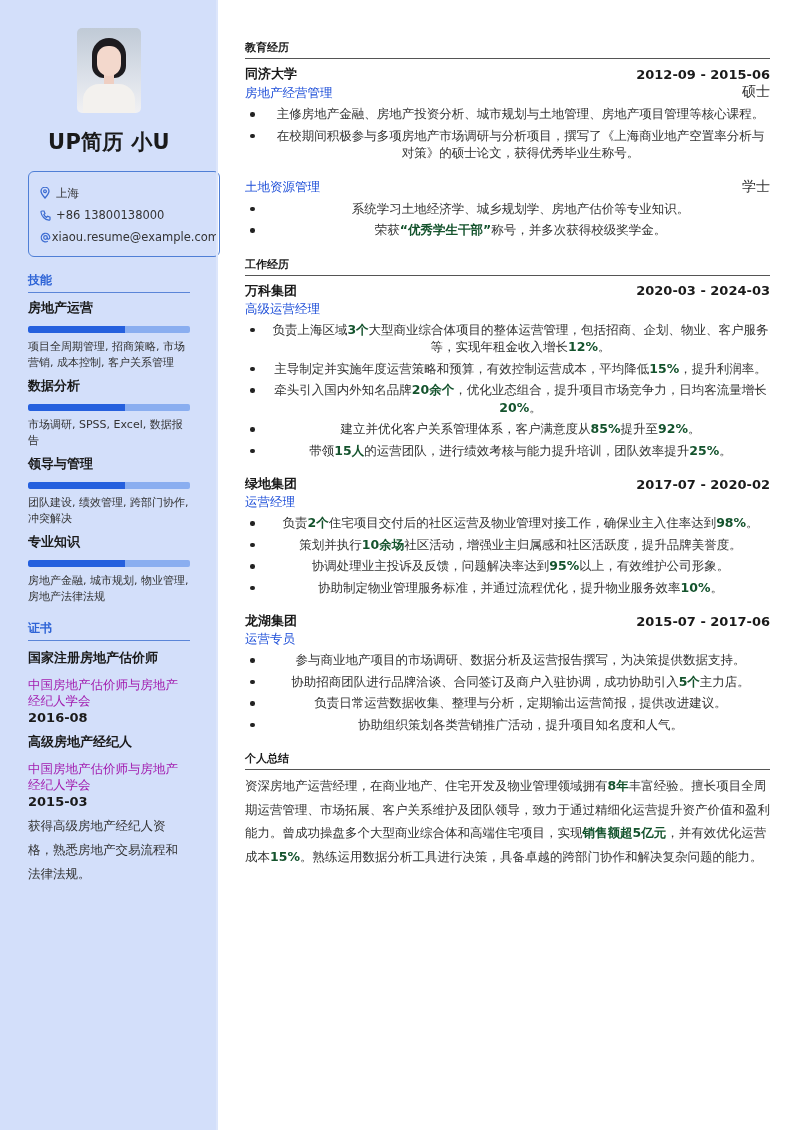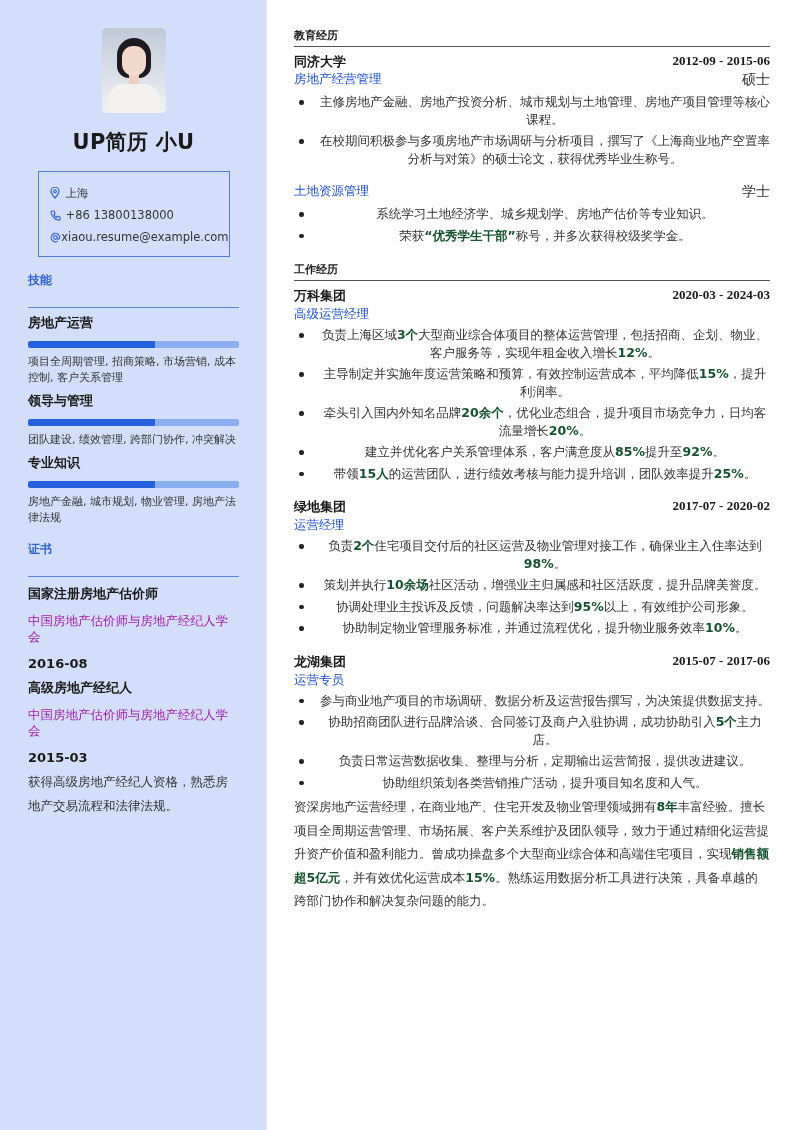--- a/index.html
+++ b/index.html
@@ -1,45 +1,45 @@
 <!DOCTYPE html>
 <html><head>
 <meta charset="utf-8">
 <style>
   * { box-sizing: border-box; margin: 0; padding: 0; }
   html, body { width: 799px; height: 1130px; background: #ffffff; overflow: hidden; }
   body { font-family: "DejaVu Sans", "Liberation Sans", sans-serif; color: #222; position: relative; }
   .page { display: flex; width: 799px; height: 1130px; }
-  .sidebar { width: 267px; height: 1130px; background: #d3dffa; padding: 28px 28px 0 28px; position: relative; }
+  .sidebar { width: 218px; height: 1130px; background: #d3dffa; padding: 28px 28px 0 28px; position: relative; }
   .sidebar::after { content: ""; position: absolute; right: 0; top: 0; width: 2px; height: 100%; background: #dde6fb; }
   .photo { width: 64px; height: 85px; margin: 0 auto; border-radius: 5px; overflow: hidden; background: linear-gradient(180deg, #c0cad6 0%, #dde2ea 60%, #f1f1f3 100%); position: relative; }
   .photo .hair { position: absolute; left: 15px; top: 10px; width: 34px; height: 40px; border-radius: 17px 17px 12px 12px; background: #1d1b1f; }
   .photo .face { position: absolute; left: 20px; top: 18px; width: 24px; height: 30px; border-radius: 12px 12px 13px 13px; background: #f3d8cc; }
   .photo .neck { position: absolute; left: 27px; top: 46px; width: 10px; height: 12px; background: #efcfc2; }
   .photo .body { position: absolute; left: 6px; top: 56px; width: 52px; height: 40px; border-radius: 16px 16px 0 0; background: #f3f1ee; }
   .name { text-align: center; font-size: 21px; font-weight: bold; color: #1a1a1a; margin-top: 15px; letter-spacing: 0.3px; }
-  .contact { margin: 15px auto 0 auto; width: 192px; border: 1.5px solid #4f7fd6; border-radius: 0; padding: 10px 0 8px 11px; }
+  .contact { margin: 15px auto 0 auto; width: 192px; border: 1.5px solid #4f7fd6; border-radius: 6px; padding: 10px 0 8px 11px; }
   .contact-row { display: flex; align-items: center; height: 22px; font-size: 11.5px; color: #333; }
   .contact-row .ic { width: 16px; color: #3b6bd1; font-size: 11px; display: inline-flex; align-items: center; }
-  .sec-title { font-size: 12px; font-weight: bold; color: #2d63d6; margin-top: 15px; padding-bottom: 18px; border-bottom: 1.5px solid #5a85d8; }
+  .sec-title { font-size: 12px; font-weight: bold; color: #2d63d6; margin-top: 15px; padding-bottom: 3px; border-bottom: 1.5px solid #5a85d8; }
   .skill-name { font-size: 13px; font-weight: bold; color: #1a1a1a; margin-top: 6px; }
   .skill-bar { height: 7px; background: #8aaef0; border-radius: 2px; margin-top: 9px; position: relative; overflow: hidden; }
   .skill-bar .fill { position: absolute; left: 0; top: 0; bottom: 0; background: #2560de; border-radius: 2px 0 0 2px; }
   .skill-desc { font-size: 11px; color: #333; line-height: 16px; margin-top: 6px; }
   .cert-name { font-size: 13px; font-weight: bold; color: #1a1a1a; margin-top: 8px; }
   .cert-org { font-size: 12.5px; color: #a21caf; line-height: 16px; margin-top: 10px; }
-  .cert-date { font-size: 13px; font-weight: bold; color: #1a1a1a; margin-top: 11px; }
+  .cert-date { font-size: 13px; font-weight: bold; color: #1a1a1a; margin-top: 1px; }
   .cert-desc { font-size: 12.5px; color: #333; line-height: 24px; margin-top: 5px; }
 
   .main { flex: 1; padding: 28px 29px 0 27px; }
   .m-sec-title { font-size: 11px; font-weight: bold; color: #1a1a1a; padding-bottom: 3px; border-bottom: 1.2px solid #555; margin-top: 18px; }
-  .m-sec-title.first { margin-top: 0; }
+  .m-sec-title.first { margin-top: 12px; }
   .entry { margin-top: 6px; }
   .entry + .entry { margin-top: 16px; }
-  .row { display: flex; justify-content: space-between; align-items: flex-start; font-family: Liberation Serif, serif; }
+  .row { display: flex; justify-content: space-between; align-items: center; }
   .org { font-size: 13px; font-weight: bold; color: #1a1a1a; line-height: 18px; }
   .date { font-size: 13px; font-weight: bold; color: #1a1a1a; }
   .sub { font-size: 12.5px; color: #1d4ed8; line-height: 17px; }
   .deg { font-size: 14px; color: #333; }
   ul.bullets { list-style: none; margin-top: 3px; text-align: center; }
   ul.bullets li { position: relative; padding-left: 26px; font-size: 12.5px; color: #333; line-height: 17.5px; margin-top: 4px; }
   ul.bullets li::before { content: ""; position: absolute; left: 5px; top: 7px; width: 4.5px; height: 4.5px; border-radius: 50%; background: #222; }
   b, .b { font-weight: bold; color: #14532d; }
   .summary { font-size: 12.5px; color: #333; line-height: 23.5px; margin-top: 4px; }
 </style>
@@ -88,20 +88,27 @@
     <div class="sec-title">技能</div>
     <div>
       <div>
         <div class="skill-name">房地产运营</div>
         <div class="skill-bar">
             <div class="fill" style="width:60%"></div>
           </div>
         <div class="skill-desc">项目全周期管理, 招商策略, 市场营销, 成本控制, 客户关系管理</div>
       </div>
       <div>
+        <div class="skill-name">数据分析</div>
+        <div class="skill-bar">
+            <div class="fill" style="width:60%"></div>
+          </div>
+        <div class="skill-desc">市场调研, SPSS, Excel, 数据报告</div>
+      </div>
+      <div>
         <div class="skill-name">领导与管理</div>
         <div class="skill-bar">
             <div class="fill" style="width:60%"></div>
           </div>
         <div class="skill-desc">团队建设, 绩效管理, 跨部门协作, 冲突解决</div>
       </div>
       <div>
         <div class="skill-name">专业知识</div>
         <div class="skill-bar">
             <div class="fill" style="width:60%"></div>
@@ -194,15 +201,16 @@
       </div>
       <div class="sub">运营专员</div>
       <ul class="bullets">
         <li><span>参与商业地产项目的市场调研、数据分析及运营报告撰写，为决策提供数据支持。</span></li>
         <li><span>协助招商团队进行品牌洽谈、合同签订及商户入驻协调，成功协助引入</span><b>5个</b><span>主力店。</span></li>
         <li><span>负责日常运营数据收集、整理与分析，定期输出运营简报，提供改进建议。</span></li>
         <li><span>协助组织策划各类营销推广活动，提升项目知名度和人气。</span></li>
       </ul>
     </div>
 
+    <div class="m-sec-title">个人总结</div>
     <p class="summary"><span>资深房地产运营经理，在商业地产、住宅开发及物业管理领域拥有</span><b>8年</b><span>丰富经验。擅长项目全周期运营管理、市场拓展、客户关系维护及团队领导，致力于通过精细化运营提升资产价值和盈利能力。曾成功操盘多个大型商业综合体和高端住宅项目，实现</span><b>销售额超5亿元</b><span>，并有效优化运营成本</span><b>15%</b><span>。熟练运用数据分析工具进行决策，具备卓越的跨部门协作和解决复杂问题的能力。</span></p>
   </main>
 </div>
 
 </body></html>

